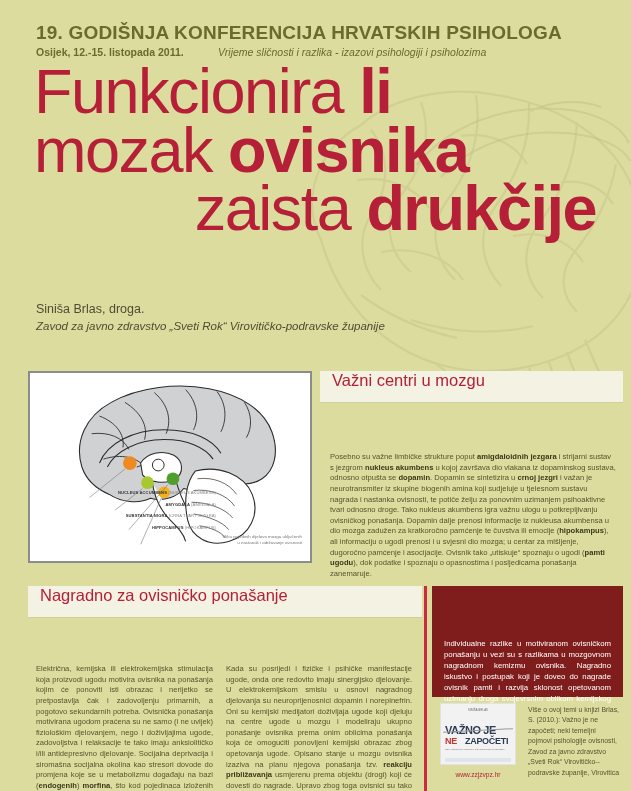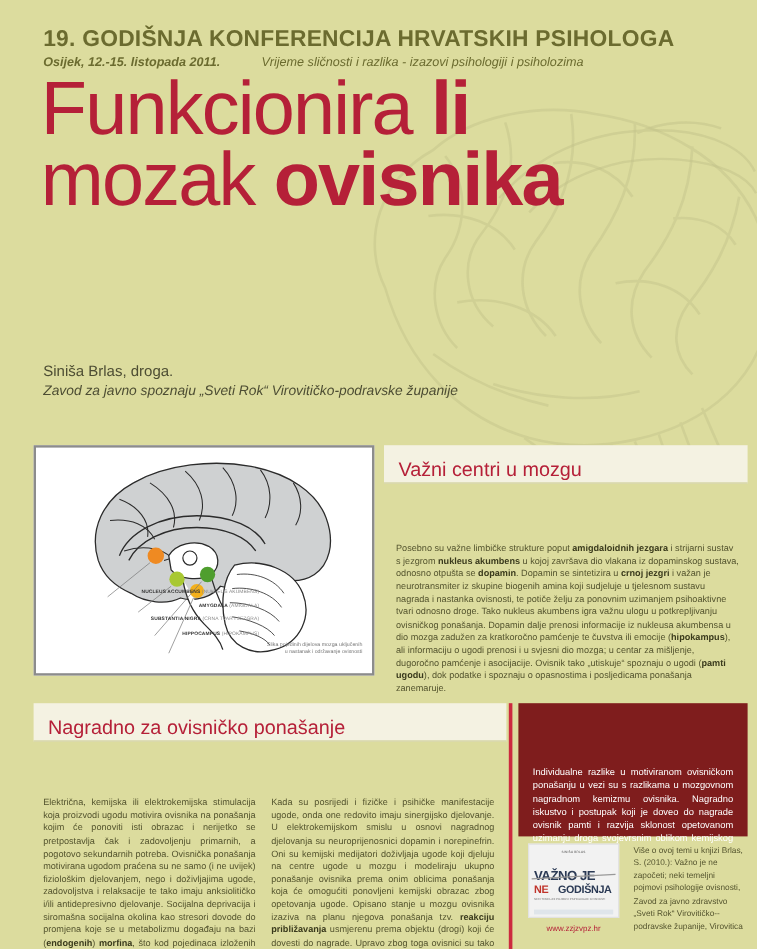--- a/index.html
+++ b/index.html
@@ -16,21 +16,21 @@
   .bg-brain svg{width:100%;height:100%;display:block;}
   .bg-swirl{position:absolute;right:0;top:95px;width:220px;height:90px;opacity:.5;pointer-events:none;}
   .bg-swirl svg{width:100%;height:100%;display:block;}
 
   
   .conf-title{
     position:absolute;left:36px;top:22px;
     font-size:19px;font-weight:bold;color:#6b6b2f;letter-spacing:.2px;
     white-space:nowrap;
   }
-  .conf-sub{position:absolute;left:36px;top:46px;font-size:10.5px;font-style:italic;font-weight:bold;color:#6b6b2f;}
+  .conf-sub{position:absolute;left:36px;top:46px;font-size:10.5px;font-weight:bold;color:#6b6b2f;}
   .conf-theme{position:absolute;left:218px;top:46px;font-size:10.5px;font-style:italic;color:#6b6b2f;}
 
   
   .title{
     position:absolute;left:34px;top:62px;width:570px;
     color:#b52038;line-height:.93;letter-spacing:-1.5px;
   }
   .title .ln{font-size:63px;display:block;}
   .ln1{text-align:left;}
   .ln2{padding-right:8px;}
@@ -51,21 +51,21 @@
   .dlabels{position:absolute;left:6px;top:118px;width:180px;}
   .dlab{font-size:4.1px;font-weight:bold;color:#333;letter-spacing:.1px;white-space:nowrap;text-align:right;margin-bottom:7.5px;line-height:1;}
   .dlab .lat{font-weight:bold;}
   .dlab .cro{font-weight:normal;color:#888;}
   .dcap{position:absolute;right:8px;bottom:14px;width:130px;text-align:right;font-size:4.4px;color:#777;line-height:1.5;}
 
   
   .secbar{
     position:absolute;background:#f4f2e2;
     border-bottom:1px solid #cfcf9a;
-    display:flex;align-items:flex-end;
+    display:flex;align-items:flex-start;
   }
   .secbar h2{margin:0;padding-left:12px;font-size:16.5px;font-weight:normal;color:#b52038;}
   #sec-vazni{left:320px;top:371px;width:303px;height:31px;}
   #sec-nagrada{left:28px;top:586px;width:394px;height:31px;}
 
   
   .btext{font-size:7.6px;color:#54542e;line-height:1.40;text-align:justify;margin-top:40px;}
   .btext b{color:#3a3a1c;}
   #txt-vazni{position:absolute;left:330px;top:412px;width:286px;}
   #txt-vazni .btext{text-align:left;}
@@ -137,24 +137,28 @@
 
   <div class="title">
     <span class="ln ln1">
       <span class="t-light">Funkcionira</span>
       <span class="t-bold">li</span>
     </span>
     <span class="ln ln2">
       <span class="t-light">mozak</span>
       <span class="t-bold">ovisnika</span>
     </span>
+    <span class="ln ln3">
+      <span class="t-light">zaista</span>
+      <span class="t-bold">drukčije</span>
+    </span>
   </div>
 
   <div class="author">Siniša Brlas, droga.</div>
-  <div class="affil">Zavod za javno spoznaju „Sveti Rok“ Virovitičko-podravske županije</div>
+  <div class="affil">Zavod za javno zdravstvo „Sveti Rok“ Virovitičko-podravske županije</div>
 
   <div class="diagram">
     <svg viewBox="0 0 284 192">
       <g fill="#cfd1d2" stroke="#2b2b2b" stroke-width="1.1">
         <path d="M52 96 C44 70 56 44 82 30 C110 14 150 10 182 16 C214 22 238 38 246 60 C254 82 248 100 236 108 C224 116 208 114 196 108 C186 118 170 122 156 118 C150 126 136 132 122 128 C110 134 92 132 80 124 C66 118 56 108 52 96 Z"></path>
       </g>
       <g fill="none" stroke="#2b2b2b" stroke-width="0.9">
         <path d="M70 44 C86 50 96 62 94 76"></path>
         <path d="M96 30 C112 40 120 54 116 68"></path>
         <path d="M126 20 C140 32 144 48 138 62"></path>
@@ -243,21 +247,21 @@
   <div class="redpanel">
     <div class="btext">Individualne razlike u motiviranom ovisničkom ponašanju u vezi su s razlikama u mozgovnom nagradnom kemizmu ovisnika. Nagradno iskustvo i postupak koji je doveo do nagrade ovisnik pamti i razvija sklonost opetovanom uzimanju droga svojevrsnim oblikom kemijskog učenja.</div>
   </div>
 
   <div class="bookpanel">
     <div class="bookwrap">
       <div class="bookcover">
         <div class="bc-author">SINIŠA BRLAS</div>
         <div class="bc-t1">VAŽNO JE</div>
         <div class="bc-t2a">NE</div>
-        <div class="bc-t2b">GODIŠNJA</div>
+        <div class="bc-t2b">ZAPOČETI</div>
         <div class="bc-rule"></div>
         <div class="bc-sub">NEKI TEMELJNI POJMOVI PSIHOLOGIJE OVISNOSTI</div>
         <div class="bc-bar"></div>
       </div>
       <div class="booklink">www.zzjzvpz.hr</div>
     </div>
     <div class="bookref">Više o ovoj temi u knjizi Brlas, S. (2010.): Važno je ne započeti; neki temeljni pojmovi psihologije ovisnosti, Zavod za javno zdravstvo „Sveti Rok“ Virovitičko--podravske županije, Virovitica</div>
   </div>
 
 </div>

